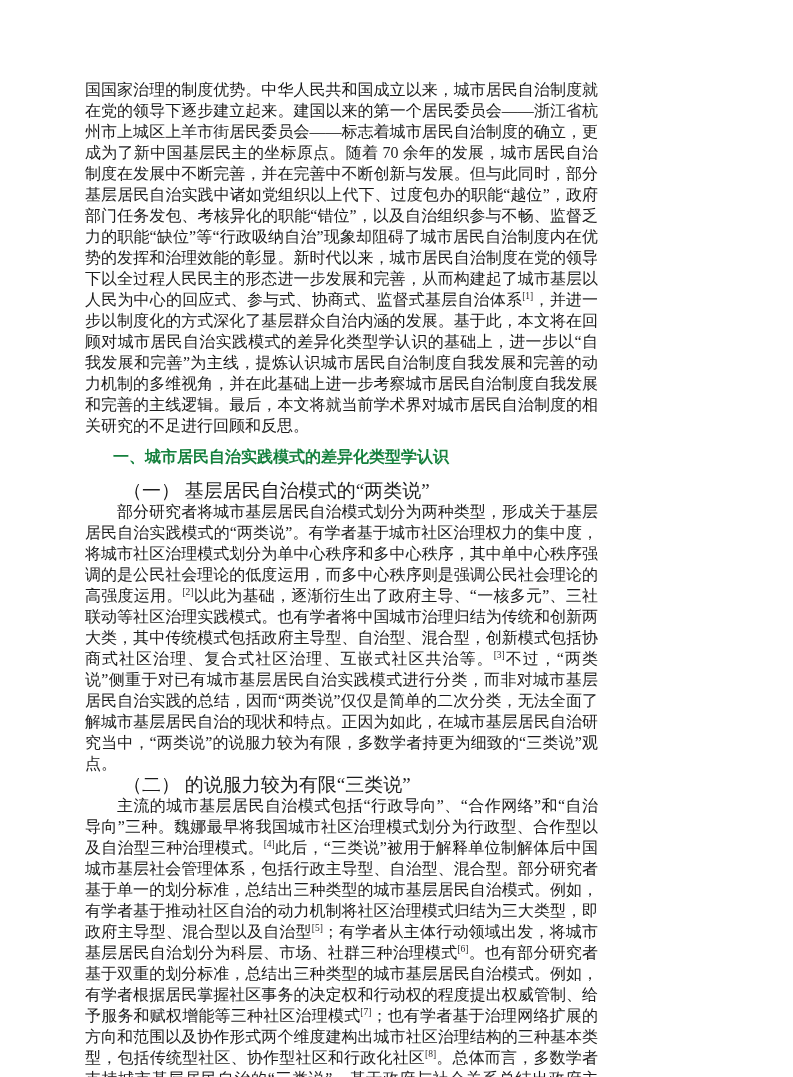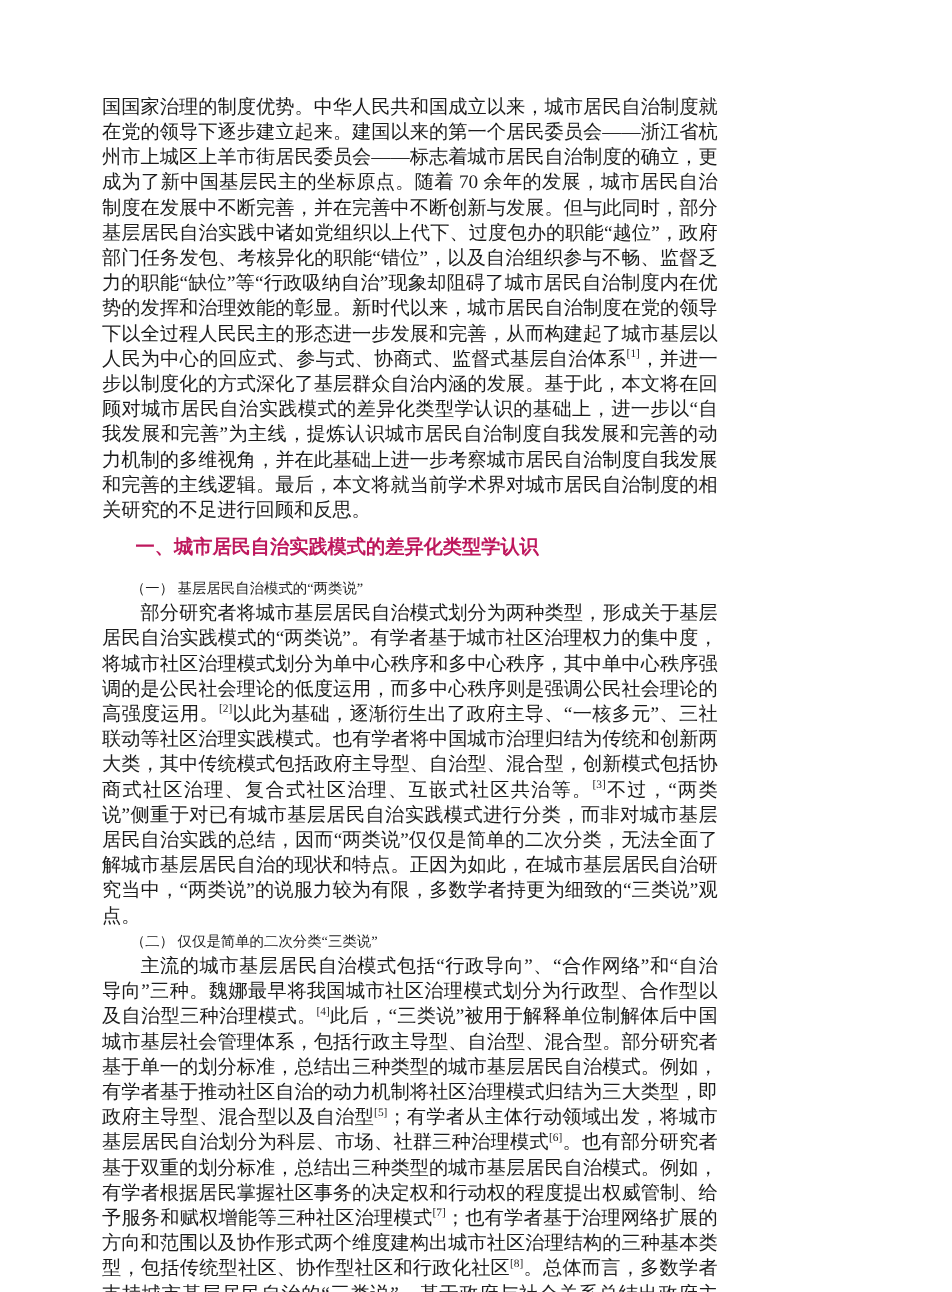--- a/index.html
+++ b/index.html
@@ -29,25 +29,25 @@
     word-break: break-all;
   }
   .para.indent { text-indent: 2em; }
   .section-heading {
     margin: 10px 0 12px 0;
     padding-left: 1.75em;
     font-family: "Liberation Sans", "DejaVu Sans", sans-serif;
     font-weight: bold;
     font-size: 16px;
     line-height: 22px;
-    color: #be185d;
+    color: #15803d;
   }
   .subheading {
     margin: 0;
-    font-size: 12px;
+    font-size: 19px;
     line-height: 21px;
     text-indent: 2em;
   }
   sup.cite {
     font-size: 9.5px;
     line-height: 0;
     vertical-align: super;
     letter-spacing: 0;
   }
   .page-number {
@@ -59,17 +59,17 @@
 </style>
 </head>
 <body>
 
 <div class="page" style="color: rgb(28, 28, 28);">
   <main class="article">
       <p class="para">国国家治理的制度优势。中华人民共和国成立以来，城市居民自治制度就在党的领导下逐步建立起来。建国以来的第一个居民委员会——浙江省杭州市上城区上羊市街居民委员会——标志着城市居民自治制度的确立，更成为了新中国基层民主的坐标原点。随着 70 余年的发展，城市居民自治制度在发展中不断完善，并在完善中不断创新与发展。但与此同时，部分基层居民自治实践中诸如党组织以上代下、过度包办的职能“越位”，政府部门任务发包、考核异化的职能“错位”，以及自治组织参与不畅、监督乏力的职能“缺位”等“行政吸纳自治”现象却阻碍了城市居民自治制度内在优势的发挥和治理效能的彰显。新时代以来，城市居民自治制度在党的领导下以全过程人民民主的形态进一步发展和完善，从而构建起了城市基层以人民为中心的回应式、参与式、协商式、监督式基层自治体系<sup class="cite">[1]</sup>，并进一步以制度化的方式深化了基层群众自治内涵的发展。基于此，本文将在回顾对城市居民自治实践模式的差异化类型学认识的基础上，进一步以“自我发展和完善”为主线，提炼认识城市居民自治制度自我发展和完善的动力机制的多维视角，并在此基础上进一步考察城市居民自治制度自我发展和完善的主线逻辑。最后，本文将就当前学术界对城市居民自治制度的相关研究的不足进行回顾和反思。</p>
       <h2 class="section-heading">一、城市居民自治实践模式的差异化类型学认识</h2>
       <p class="subheading">（一） 基层居民自治模式的“两类说”</p>
       <p class="para indent">部分研究者将城市基层居民自治模式划分为两种类型，形成关于基层居民自治实践模式的“两类说”。有学者基于城市社区治理权力的集中度，将城市社区治理模式划分为单中心秩序和多中心秩序，其中单中心秩序强调的是公民社会理论的低度运用，而多中心秩序则是强调公民社会理论的高强度运用。<sup class="cite">[2]</sup>以此为基础，逐渐衍生出了政府主导、“一核多元”、三社联动等社区治理实践模式。也有学者将中国城市治理归结为传统和创新两大类，其中传统模式包括政府主导型、自治型、混合型，创新模式包括协商式社区治理、复合式社区治理、互嵌式社区共治等。<sup class="cite">[3]</sup>不过，“两类说”侧重于对已有城市基层居民自治实践模式进行分类，而非对城市基层居民自治实践的总结，因而“两类说”仅仅是简单的二次分类，无法全面了解城市基层居民自治的现状和特点。正因为如此，在城市基层居民自治研究当中，“两类说”的说服力较为有限，多数学者持更为细致的“三类说”观点。</p>
-      <p class="subheading">（二） 仅仅是简单的二次分类“三类说”</p>
+      <p class="subheading">（二） 的说服力较为有限“三类说”</p>
       <p class="para indent">主流的城市基层居民自治模式包括“行政导向”、“合作网络”和“自治导向”三种。魏娜最早将我国城市社区治理模式划分为行政型、合作型以及自治型三种治理模式。<sup class="cite">[4]</sup>此后，“三类说”被用于解释单位制解体后中国城市基层社会管理体系，包括行政主导型、自治型、混合型。部分研究者基于单一的划分标准，总结出三种类型的城市基层居民自治模式。例如，有学者基于推动社区自治的动力机制将社区治理模式归结为三大类型，即政府主导型、混合型以及自治型<sup class="cite">[5]</sup>；有学者从主体行动领域出发，将城市基层居民自治划分为科层、市场、社群三种治理模式<sup class="cite">[6]</sup>。也有部分研究者基于双重的划分标准，总结出三种类型的城市基层居民自治模式。例如，有学者根据居民掌握社区事务的决定权和行动权的程度提出权威管制、给予服务和赋权增能等三种社区治理模式<sup class="cite">[7]</sup>；也有学者基于治理网络扩展的方向和范围以及协作形式两个维度建构出城市社区治理结构的三种基本类型，包括传统型社区、协作型社区和行政化社区<sup class="cite">[8]</sup>。总体而言，多数学者支持城市基层居民自治的“三类说”，基于政府与社会关系总结出政府主导、居民自治以及政府与居民共治三种治理模式。</p>
     </main>
   <div class="page-number">·94·</div>
 </div>
 
 </body></html>

